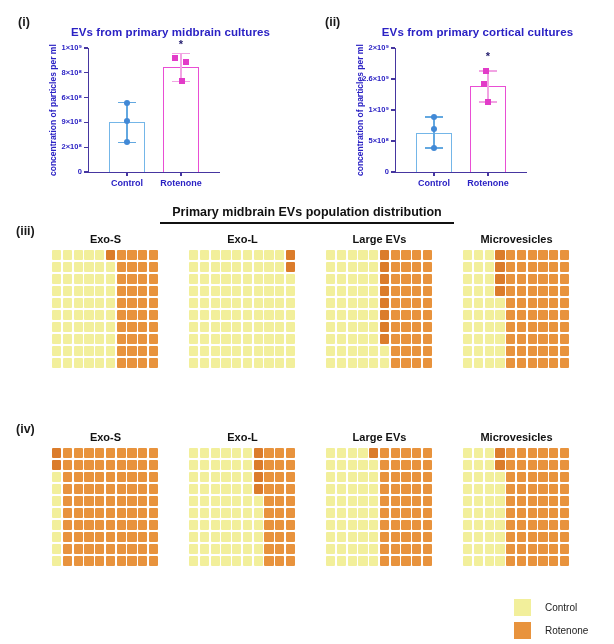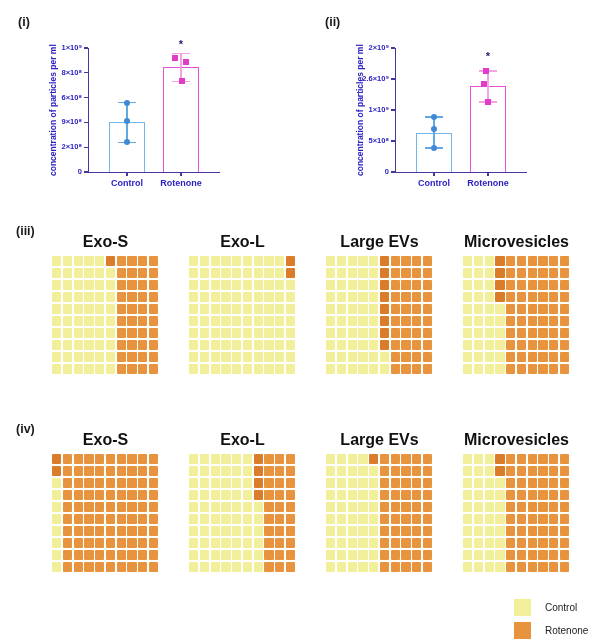--- a/index.html
+++ b/index.html
@@ -52,21 +52,21 @@
   #section-iii { top:200px; }
   #section-iv  { top:398px; }
   .section-title-row { position:absolute; left:0; right:0; top:2px; text-align:center; }
   .section-title {
     display:inline-block; font-weight:bold; font-size:12.5px; color:var(--section-title);
     border-bottom:2px solid var(--section-title); padding:0 12px 3px;
   }
   .waffle-panel-label { position:absolute; left:16px; top:24px; font-weight:bold; font-size:12.5px; color:#1a1a1a; }
   .waffle-row { position:absolute; left:52px; top:33px; width:518px; display:flex; justify-content:space-between; }
   .waffle-block { width:107px; }
-  .waffle-label { text-align:center; font-weight:bold; font-size:16px; color:#111; margin-bottom:5px; white-space:nowrap; }
+  .waffle-label { text-align:center; font-weight:bold; font-size:11px; color:#111; margin-bottom:5px; white-space:nowrap; }
   .waffle-grid {
     display:grid; grid-template-columns:repeat(10, 9.2px); grid-auto-rows:10.3px;
     column-gap:1.6px; row-gap:1.7px;
   }
   .cell { width:9.2px; height:10.3px; border-radius:1px; }
   .cell.yellow      { background:var(--waffle-control); }
   .cell.orange      { background:var(--waffle-rotenone); }
   .cell.orange-dark { background:var(--waffle-rotenone-dark); }
 
   
@@ -75,20 +75,21 @@
   .legend-swatch { width:17px; height:17px; display:inline-block; }
   .legend-label { margin-left:14px; font-size:10px; color:#222; }
 </style>
 </head>
 <body>
 
 <div class="page">
 
   <section class="chart-panel" id="chart-i">
     <span class="panel-label">(i)</span>
+    <div class="chart-title">EVs from primary midbrain cultures</div>
     <div class="ylabel">concentration of particles per ml</div>
     <div class="plot">
         <div class="ytick-label" style="bottom: 0%;">0</div>
         <div class="ytick-mark" style="bottom: calc(0% - 0.65px);"></div>
         <div class="ytick-label" style="bottom: 20%;">2×10⁸</div>
         <div class="ytick-mark" style="bottom: calc(20% - 0.65px);"></div>
         <div class="ytick-label" style="bottom: 40%;">9×10⁸</div>
         <div class="ytick-mark" style="bottom: calc(40% - 0.65px);"></div>
         <div class="ytick-label" style="bottom: 60%; margin-left: 48px;">6×10⁸</div>
         <div class="ytick-mark" style="bottom: calc(60% - 0.65px);"></div>
@@ -113,20 +114,21 @@
         <div class="pt-square" style="left: 94px; bottom: calc(89% - 3px); background: rgb(226, 59, 200);"></div>
         <div class="pt-square" style="left: 90px; bottom: calc(73% - 3px); background: rgb(226, 59, 200);"></div>
         <div class="xtick-mark" style="left: 91.35px;"></div>
         <div class="xlabel" style="left: 57px;">Rotenone</div>
         <div class="sig" style="left: 86px; bottom: 98.5%;">*</div>
       </div>
   </section>
 
   <section class="chart-panel" id="chart-ii">
     <span class="panel-label">(ii)</span>
+    <div class="chart-title">EVs from primary cortical cultures</div>
     <div class="ylabel">concentration of particles per ml</div>
     <div class="plot">
         <div class="ytick-label" style="bottom: 0%;">0</div>
         <div class="ytick-mark" style="bottom: calc(0% - 0.65px);"></div>
         <div class="ytick-label" style="bottom: 25%;">5×10⁸</div>
         <div class="ytick-mark" style="bottom: calc(25% - 0.65px);"></div>
         <div class="ytick-label" style="bottom: 50%;">1×10⁹</div>
         <div class="ytick-mark" style="bottom: calc(50% - 0.65px);"></div>
         <div class="ytick-label" style="bottom: 75%;">2.6×10⁹</div>
         <div class="ytick-mark" style="bottom: calc(75% - 0.65px);"></div>
@@ -148,20 +150,23 @@
         <div class="pt-square" style="left: 87px; bottom: calc(81.5% - 3px); background: rgb(226, 59, 200);"></div>
         <div class="pt-square" style="left: 85px; bottom: calc(71% - 3px); background: rgb(226, 59, 200);"></div>
         <div class="pt-square" style="left: 89px; bottom: calc(56.5% - 3px); background: rgb(226, 59, 200);"></div>
         <div class="xtick-mark" style="left: 91.35px;"></div>
         <div class="xlabel" style="left: 57px;">Rotenone</div>
         <div class="sig" style="left: 86px; bottom: 89%;">*</div>
       </div>
   </section>
 
   <section class="waffle-section" id="section-iii">
+    <div class="section-title-row">
+      <span class="section-title">Primary midbrain EVs population distribution</span>
+    </div>
     <span class="waffle-panel-label">(iii)</span>
     <div class="waffle-row">
         <div class="waffle-block">
           <div class="waffle-label">Exo-S</div>
           <div class="waffle-grid">
             <div class="cell yellow"></div>
             <div class="cell yellow"></div>
             <div class="cell yellow"></div>
             <div class="cell yellow"></div>
             <div class="cell yellow"></div>

